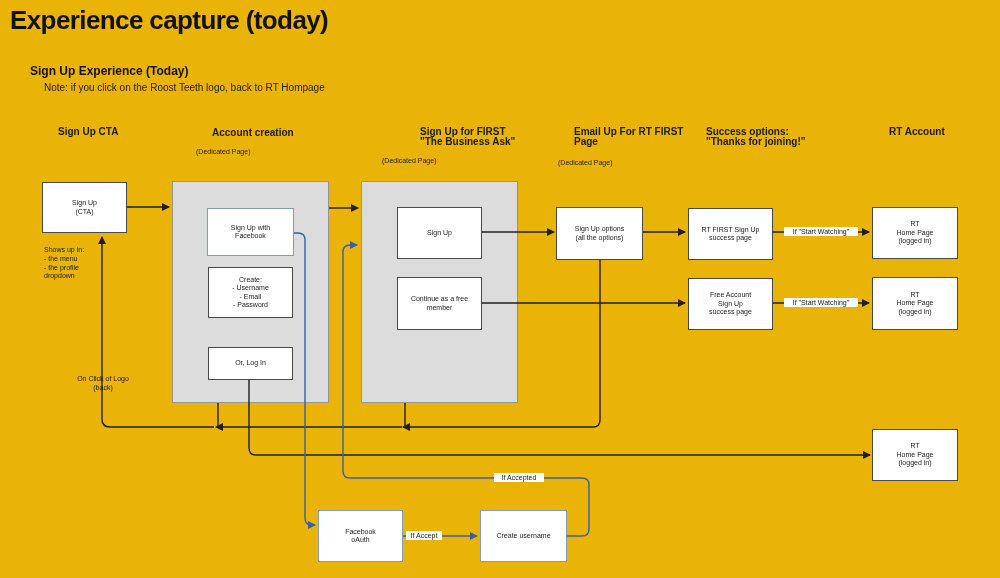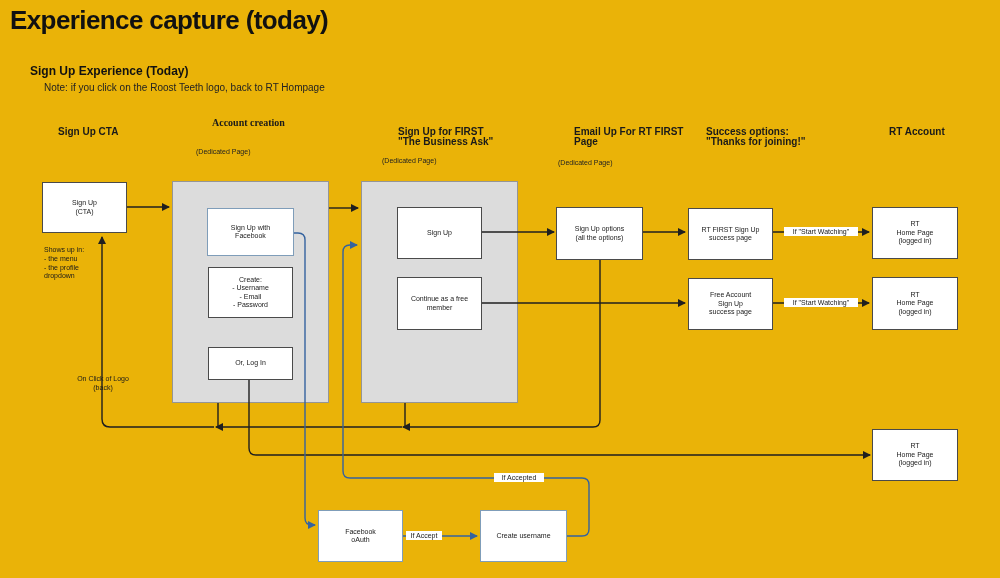--- a/index.html
+++ b/index.html
@@ -31,23 +31,23 @@
 </head>
 <body>
 
 <div id="canvas">
 
   <div class="abs title" style="left:10px;top:5px;">Experience capture (today)</div>
   <div class="abs subtitle" style="left:30px;top:64px;">Sign Up Experience (Today)</div>
   <div class="abs note" style="left:44px;top:82px;">Note: if you click on the Roost Teeth logo, back to RT Hompage</div>
 
   <div class="abs colhead" style="left:42px;top:127px;">Sign Up CTA</div>
-  <div class="abs colhead" style="left:196px;top:118px;font-family:Liberation Serif, serif;">Account creation</div>
+  <div class="abs colhead" style="left:196px;top:128px;">Account creation</div>
   <div class="abs colsub" style="left:196px;top:147px;">(Dedicated Page)</div>
-  <div class="abs colhead" style="left:382px;top:127px;">Sign Up for FIRST
+  <div class="abs colhead" style="left:404px;top:127px;">Sign Up for FIRST
 "The Business Ask"</div>
   <div class="abs colsub" style="left:382px;top:156px;">(Dedicated Page)</div>
   <div class="abs colhead" style="left:558px;top:127px;">Email Up For RT FIRST
 Page</div>
   <div class="abs colsub" style="left:558px;top:158px;">(Dedicated Page)</div>
   <div class="abs colhead" style="left:690px;top:127px;">Success options:
 "Thanks for joining!"</div>
   <div class="abs colhead" style="left:873px;top:127px;">RT Account</div>
 
   <div class="container" style="left:172px;top:181px;width:157px;height:222px;"></div>

